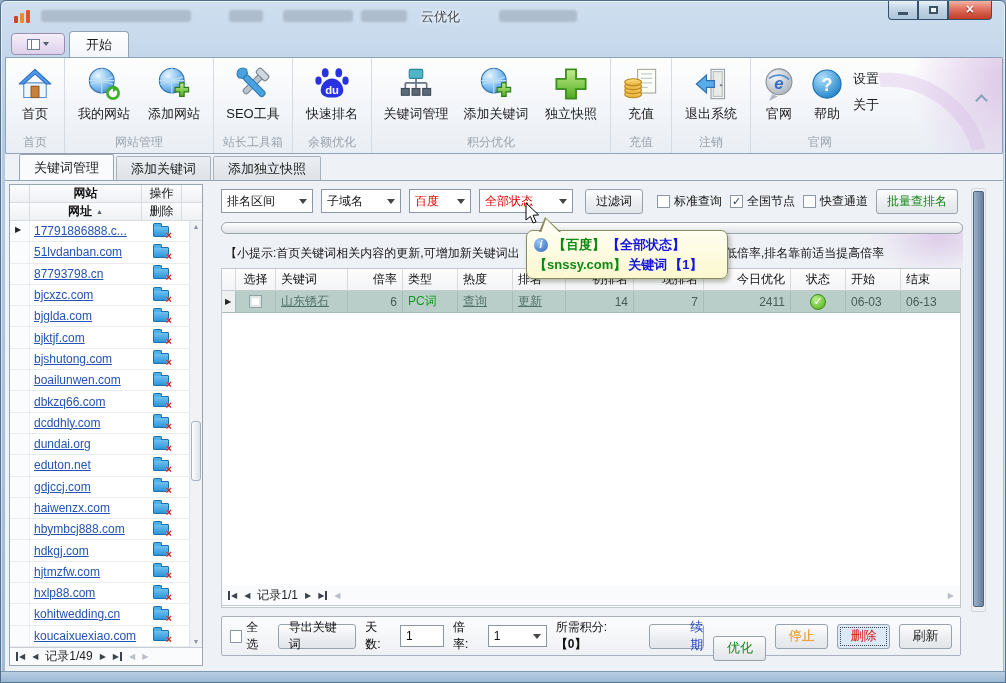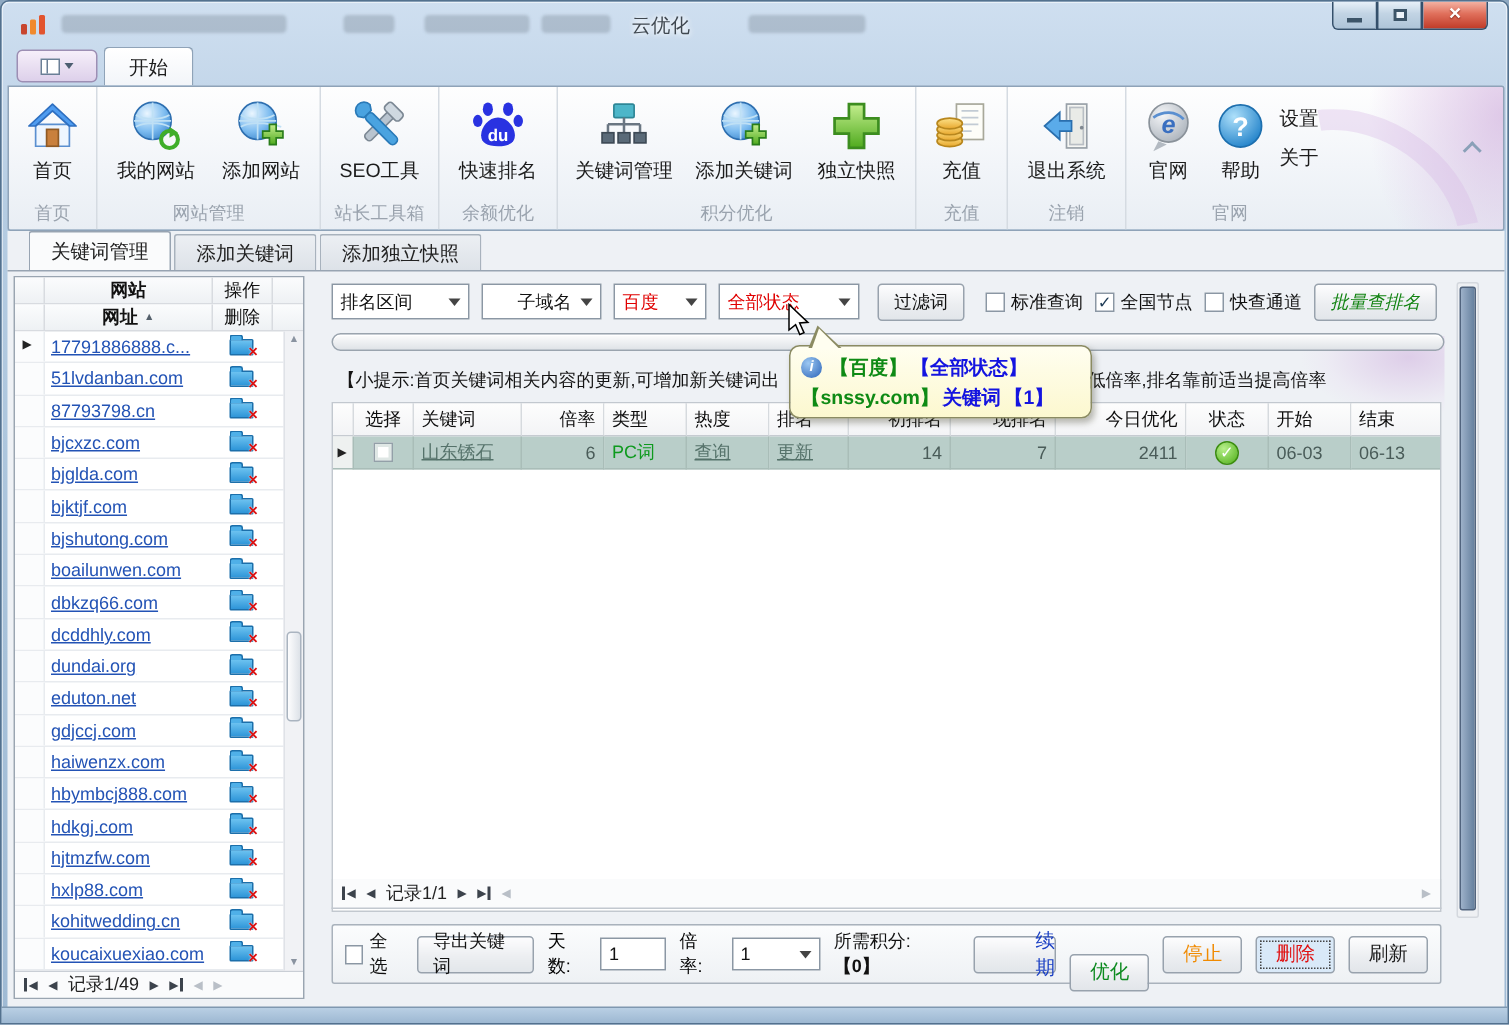--- a/index.html
+++ b/index.html
@@ -89,24 +89,24 @@
   .pg-text{font-size:12px;}
   .pg-bar{border-left:2px solid #3c434c;padding-left:1px;}
   .pg-bar-r{border-right:2px solid #3c434c;padding-right:1px;}
   
   .main{position:absolute;left:216px;top:30px;width:742px;height:482px;font-size:12px;}
   .filters{position:absolute;left:0;top:4px;width:100%;height:26px;display:flex;align-items:center;gap:8px;}
   .combo{height:24px;background:#fff;border:1px solid #8b97a4;display:flex;align-items:center;justify-content:space-between;padding:0 5px;color:#111;}
   .combo .cv{white-space:nowrap;}
   .combo .ca{width:0;height:0;border-left:4px solid transparent;border-right:4px solid transparent;border-top:5px solid #444;margin-left:6px;}
   .combo.red .cv{color:#e00000;}
-  .w-rank{width:92px;} .w-sub{width:80px;justify-content:flex-end;} .w-eng{width:62px;} .w-stat{width:94px;}
+  .w-rank{width:92px;} .w-sub{width:80px;} .w-eng{width:62px;} .w-stat{width:94px;}
   .btn{height:25px;border:1px solid #98a2ad;border-radius:3px;background:linear-gradient(180deg,#fdfdfe,#eceef1 55%,#e2e6ea);
     display:inline-flex;align-items:center;justify-content:center;padding:0 10px;color:#111;cursor:default;}
-  .btn.green{color:#128312;font-style:italic;}
+  .btn.green{color:#128312;}
   .chk{display:flex;align-items:center;gap:4px;color:#111;}
   .chk .box{width:13px;height:13px;border:1px solid #8b97a4;background:#fff;display:flex;align-items:center;justify-content:center;font-size:11px;color:#1d3a55;}
   .hscroll-strip{position:absolute;left:0;top:38px;width:100%;height:12px;border:1px solid #9aa4ae;border-radius:6px;
     background:linear-gradient(180deg,#fdfdfd,#dfe3e7);box-shadow:inset 0 1px 0 #fff;}
   .hint-row{position:absolute;left:0;top:58px;width:100%;height:22px;color:#141414;}
   .hint-left{position:absolute;left:4px;top:3px;white-space:nowrap;}
   .hint-right{position:absolute;left:468px;top:3px;white-space:nowrap;}
   
   .grid{position:absolute;left:0;top:84px;width:740px;height:340px;background:#fff;border:1px solid #c2c8cf;}
   .g-row{display:flex;height:22px;}

